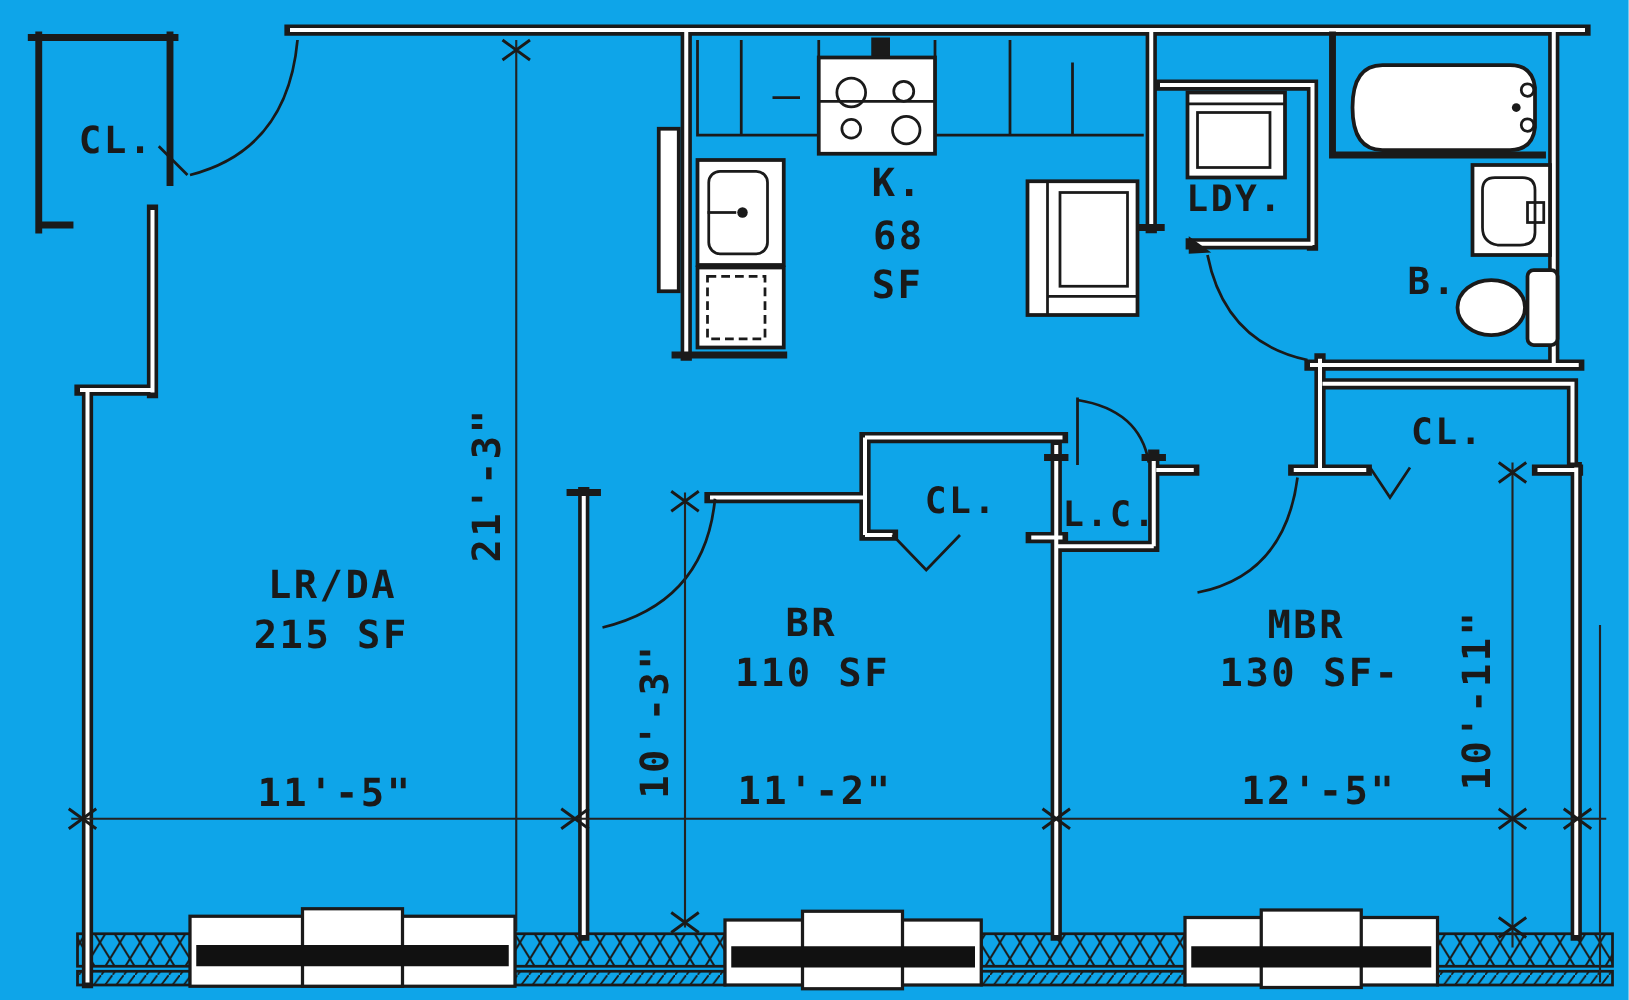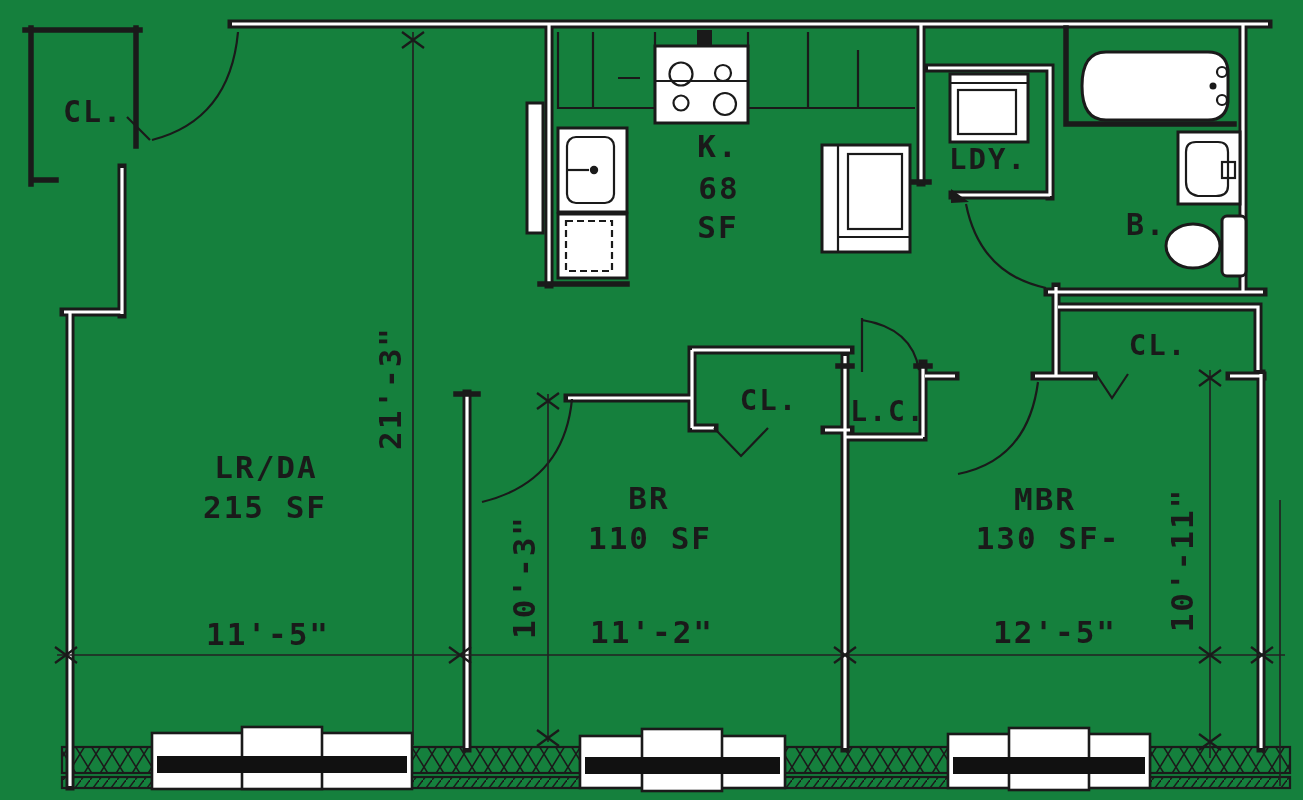--- a/index.html
+++ b/index.html
@@ -1,17 +1,17 @@
 <!DOCTYPE html>
 <html><head>
 <meta charset="utf-8">
 <title>Floor Plan</title>
 <style>
   html,body{margin:0;padding:0;background:#ffffff;}
-  .stage{position:relative;width:1303px;height:800px;background:#15803d;overflow:hidden;}
+  .stage{position:relative;width:1303px;height:800px;background:#0ea5e9;overflow:hidden;}
   svg{display:block;}
   .txt{font-family:"DejaVu Sans Mono","Liberation Mono",monospace;
        font-weight:bold;fill:#1a1a1a;letter-spacing:2px;}
   .wall-outer{stroke:#1a1a1a;stroke-width:9;fill:none;stroke-linecap:square;}
   .wall-inner{stroke:#ffffff;stroke-width:3.2;fill:none;stroke-linecap:butt;}
   .wall-single{stroke:#1a1a1a;stroke-width:5.5;fill:none;stroke-linecap:square;}
   .fixture{stroke:#1a1a1a;stroke-width:3;fill:#ffffff;}
   .fixture-thin{stroke:#1a1a1a;stroke-width:2.2;fill:none;}
   .door{stroke:#1a1a1a;stroke-width:2.2;fill:none;}
   .dim{stroke:#222222;stroke-width:1.7;fill:none;}

